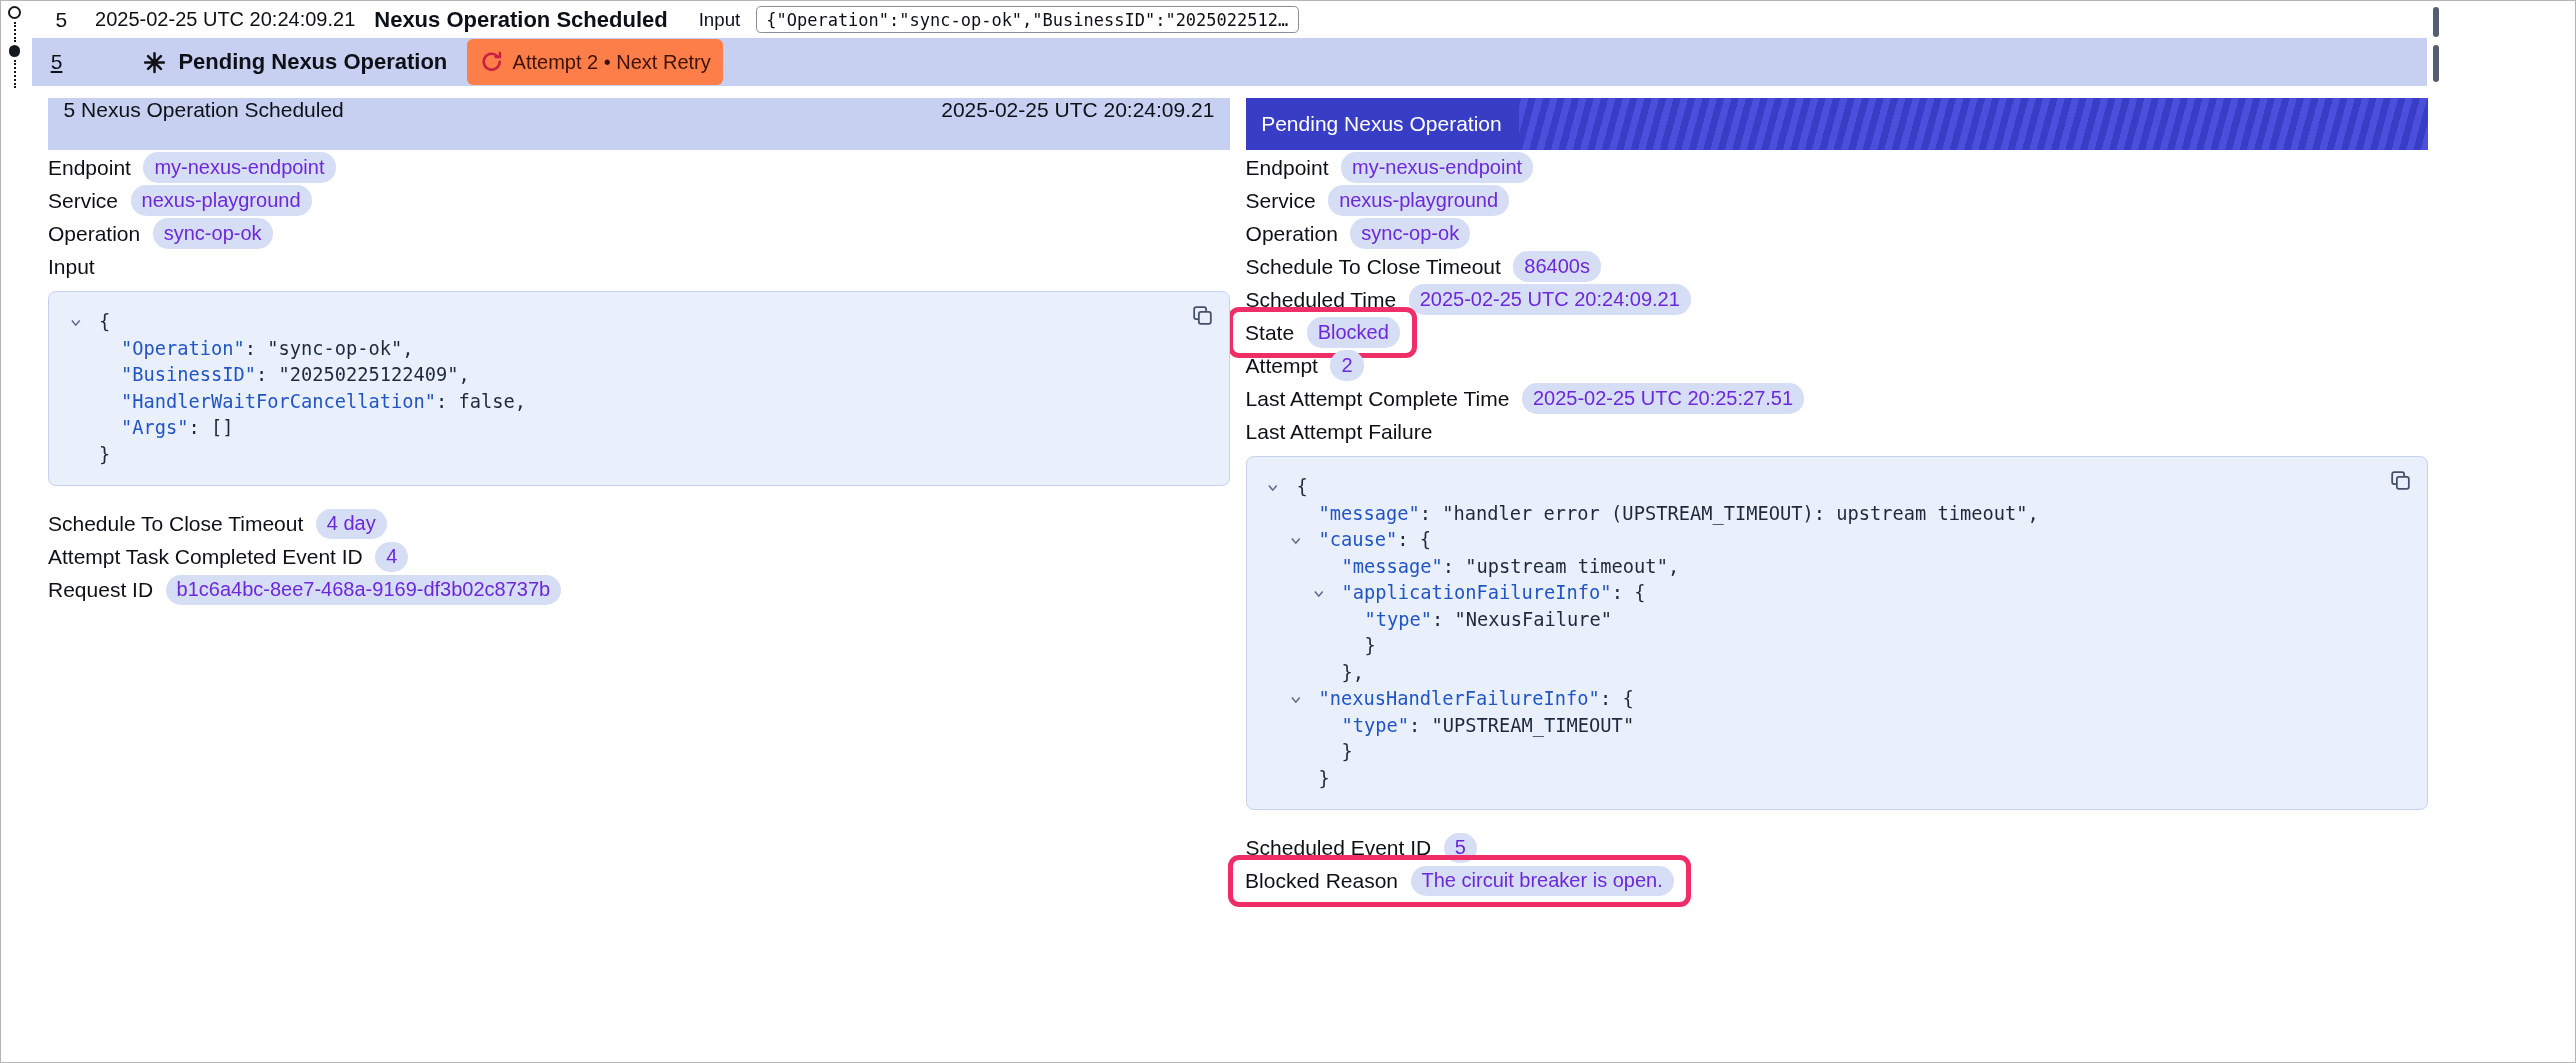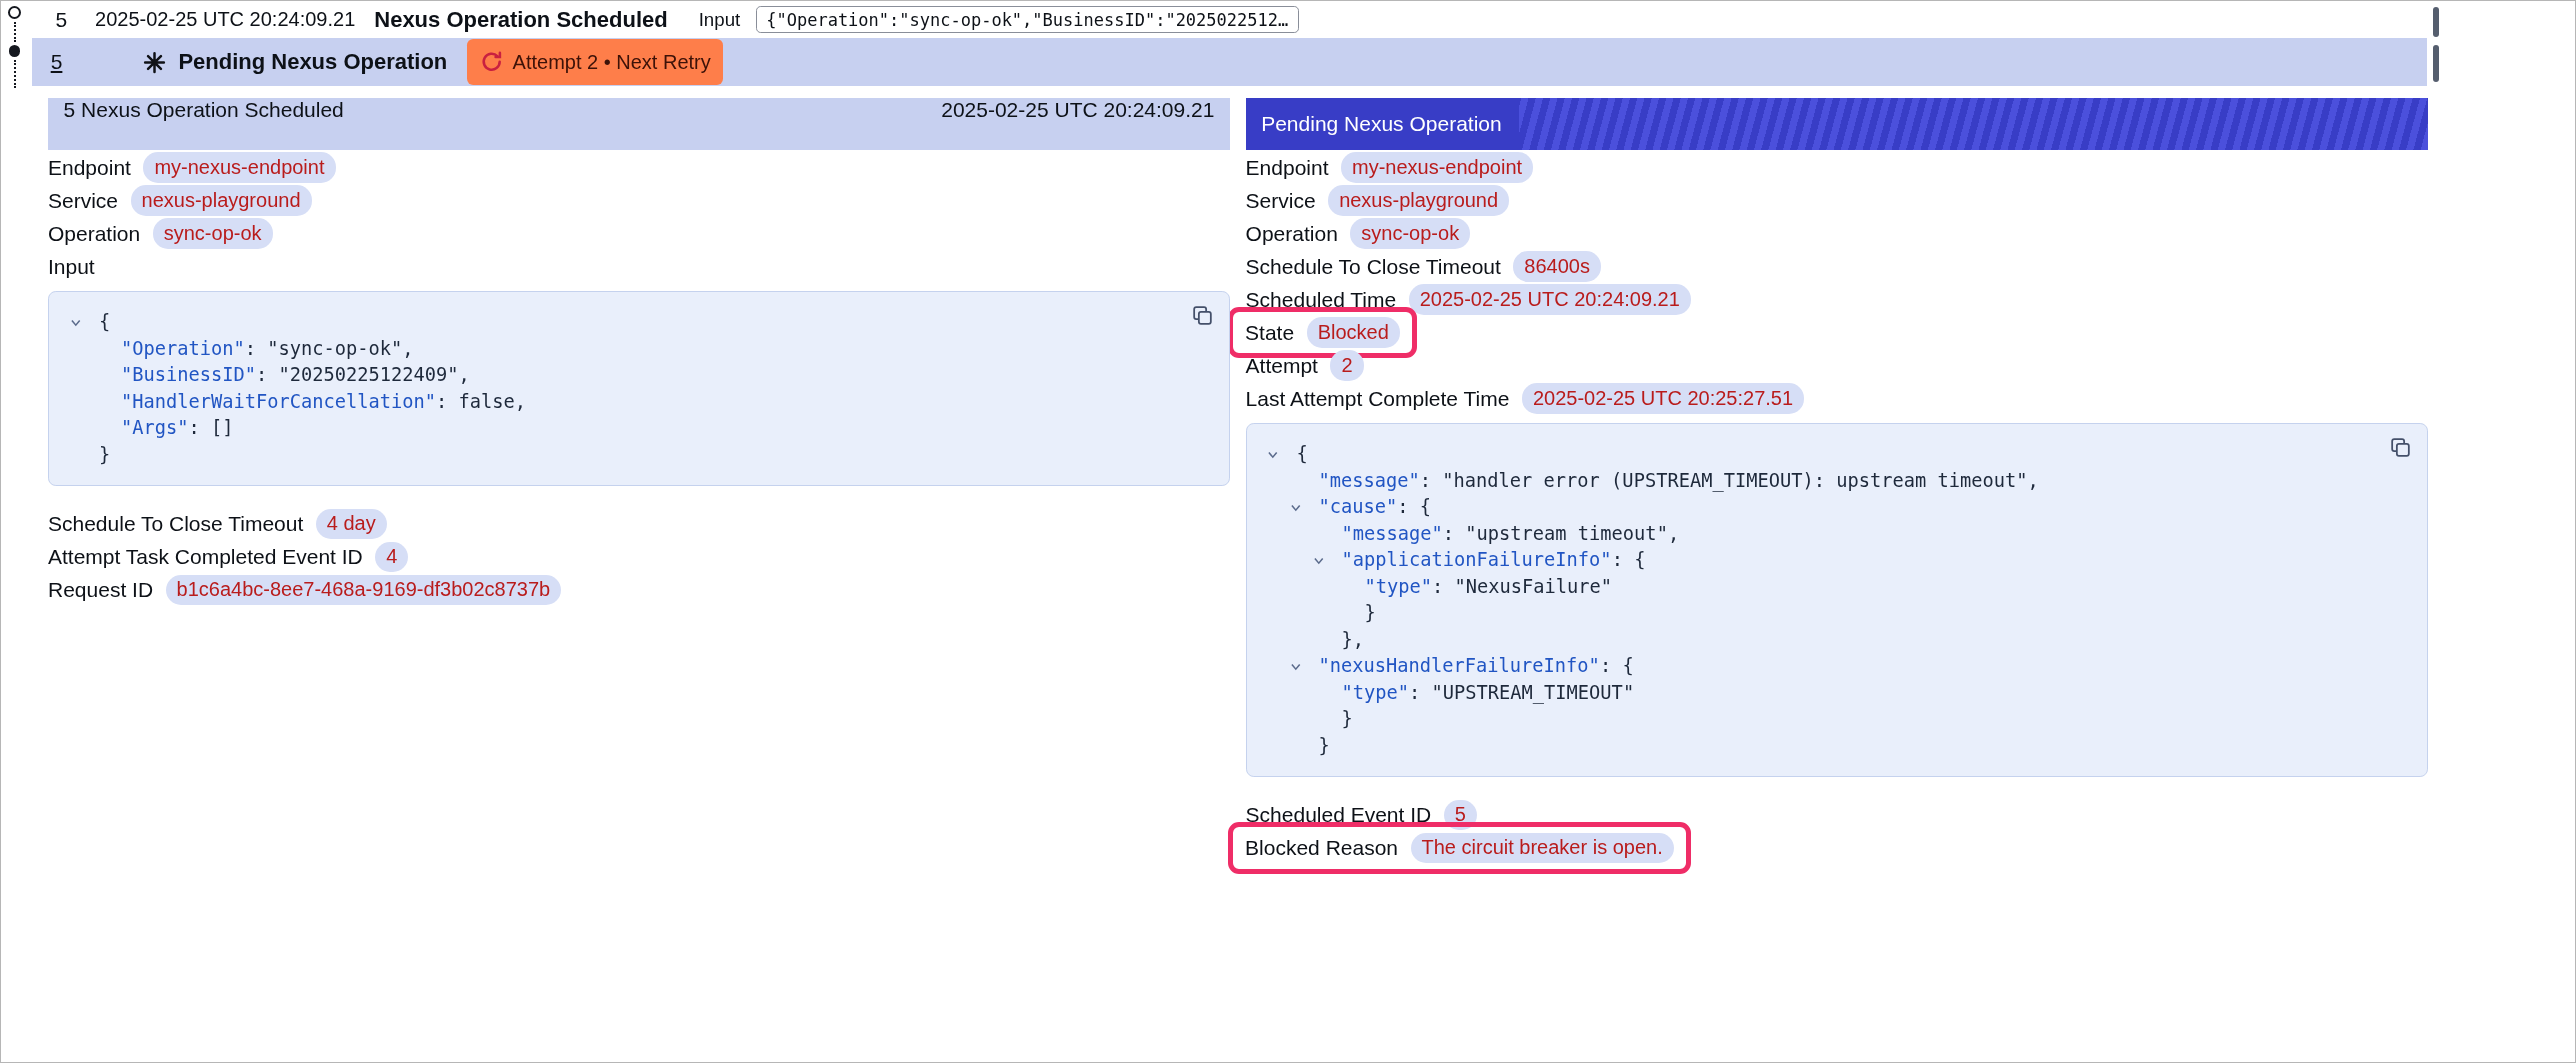--- a/index.html
+++ b/index.html
@@ -31,21 +31,21 @@
   .panels{position:absolute;left:47px;top:97px;display:flex;gap:15.6px;align-items:flex-start;}
   .panel{width:1182px;}
   .panel-header{height:52px;display:flex;align-items:flex-start;justify-content:space-between;padding:0 15.6px;background:#c7d0f0;font-size:21px;box-sizing:border-box;gap:8px;}
   .panel-header.pending{padding:0;justify-content:flex-start;color:#fff;
     background:repeating-linear-gradient(105deg,#4b50dc 0 7px,#383dc6 7px 14px);}
   .ph-solid{height:100%;display:flex;align-items:center;background:#383dc6;padding:0 17px 0 15.6px;}
 
   .field{display:flex;align-items:center;margin:2px 0;min-height:31px;font-size:21px;}
   .field:first-of-type{margin-top:20px;}
   .flabel{margin-right:12.5px;}
-  .badge{background:#d6def6;border-radius:15px;padding:3.9px 11px;font-size:20px;color:#b91c1c;white-space:nowrap;}
+  .badge{background:#d6def6;border-radius:15px;padding:3.9px 11px;font-size:20px;color:#6d28d9;white-space:nowrap;}
   .link-value{font-size:20px;text-decoration:underline;cursor:pointer;margin-left:3.1px;}
 
   .annotated{display:inline-flex;align-items:center;border:5.5px solid #ef2d67;border-radius:11px;padding:5.5px 12.5px;margin:-11px 0 -11px -18px;}
   .annotated .flabel{margin-right:12.5px;}
 
   .code-block{position:relative;background:#e9effb;border:1.6px solid #c5d2ee;border-radius:7.8px;padding:17px 18.7px 17px 14px;margin:9.4px 0 22px;font-family:"DejaVu Sans Mono",monospace;font-size:18.7px;line-height:26.5px;color:#1e293b;}
   .code-line{position:relative;}
   .chev{position:absolute;top:5.5px;cursor:pointer;}
   .k{color:#2155c3;}
   .copy-btn{position:absolute;top:11px;right:14px;cursor:pointer;background:none;border:none;padding:0;}
@@ -182,20 +182,23 @@
 
       <div class="field">
         <span class="flabel">Attempt</span>
         <span class="badge">2</span>
       </div>
       <div class="field">
         <span class="flabel">Last Attempt Complete Time</span>
         <span class="badge">2025-02-25 UTC 20:25:27.51</span>
       </div>
 
+      <div class="field">
+        <span class="flabel">Last Attempt Failure</span>
+      </div>
 
       <div class="code-block">
         <button class="copy-btn">
           <svg width="25" height="25" viewBox="0 0 24 24" fill="none" stroke="#44506a" stroke-width="1.7">
             <rect x="8.5" y="8.5" width="11.5" height="11.5" rx="2"></rect>
             <path d="M15.5 8.5V6a2 2 0 0 0-2-2H6a2 2 0 0 0-2 2v7.5a2 2 0 0 0 2 2h2.5"></path>
           </svg>
         </button>
       <div class="code-line" style="padding-left: 36px;"><svg class="chev" style="left:4.7px" width="15.6" height="15.6" viewBox="0 0 20 20">
               <path d="M5 7l5 6 5-6" fill="none" stroke="#5b6b8c" stroke-width="2"></path>

